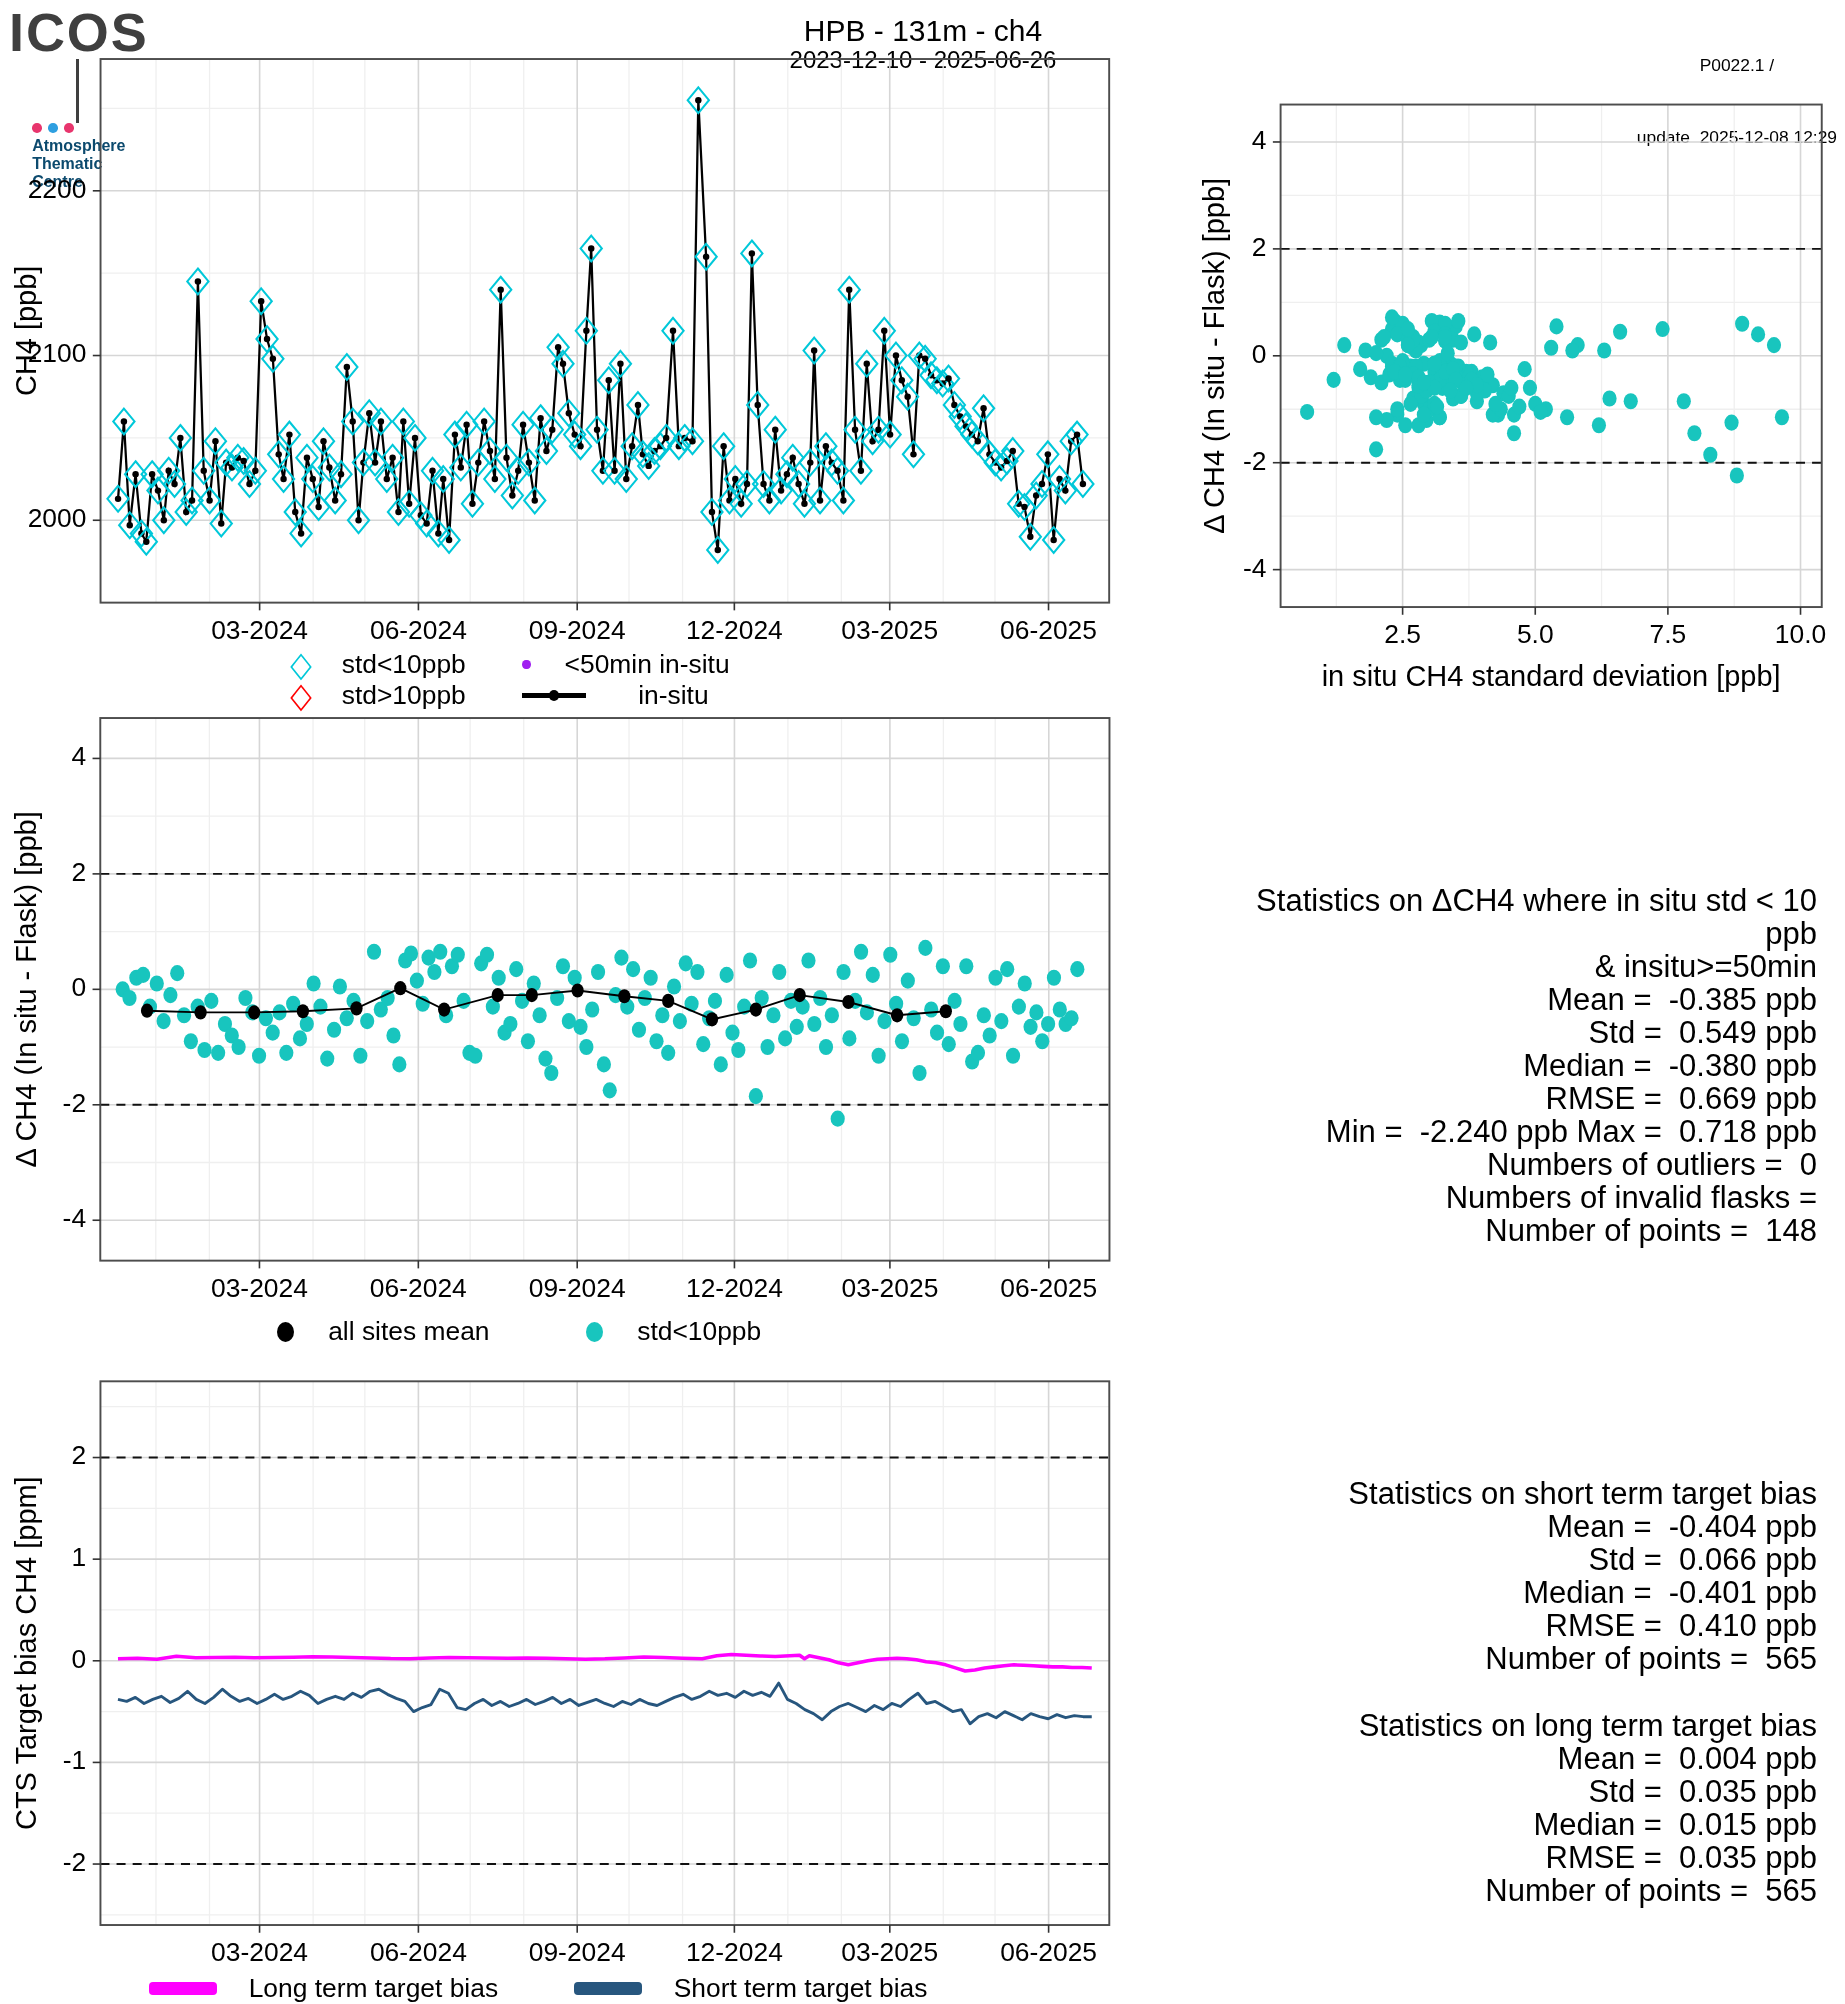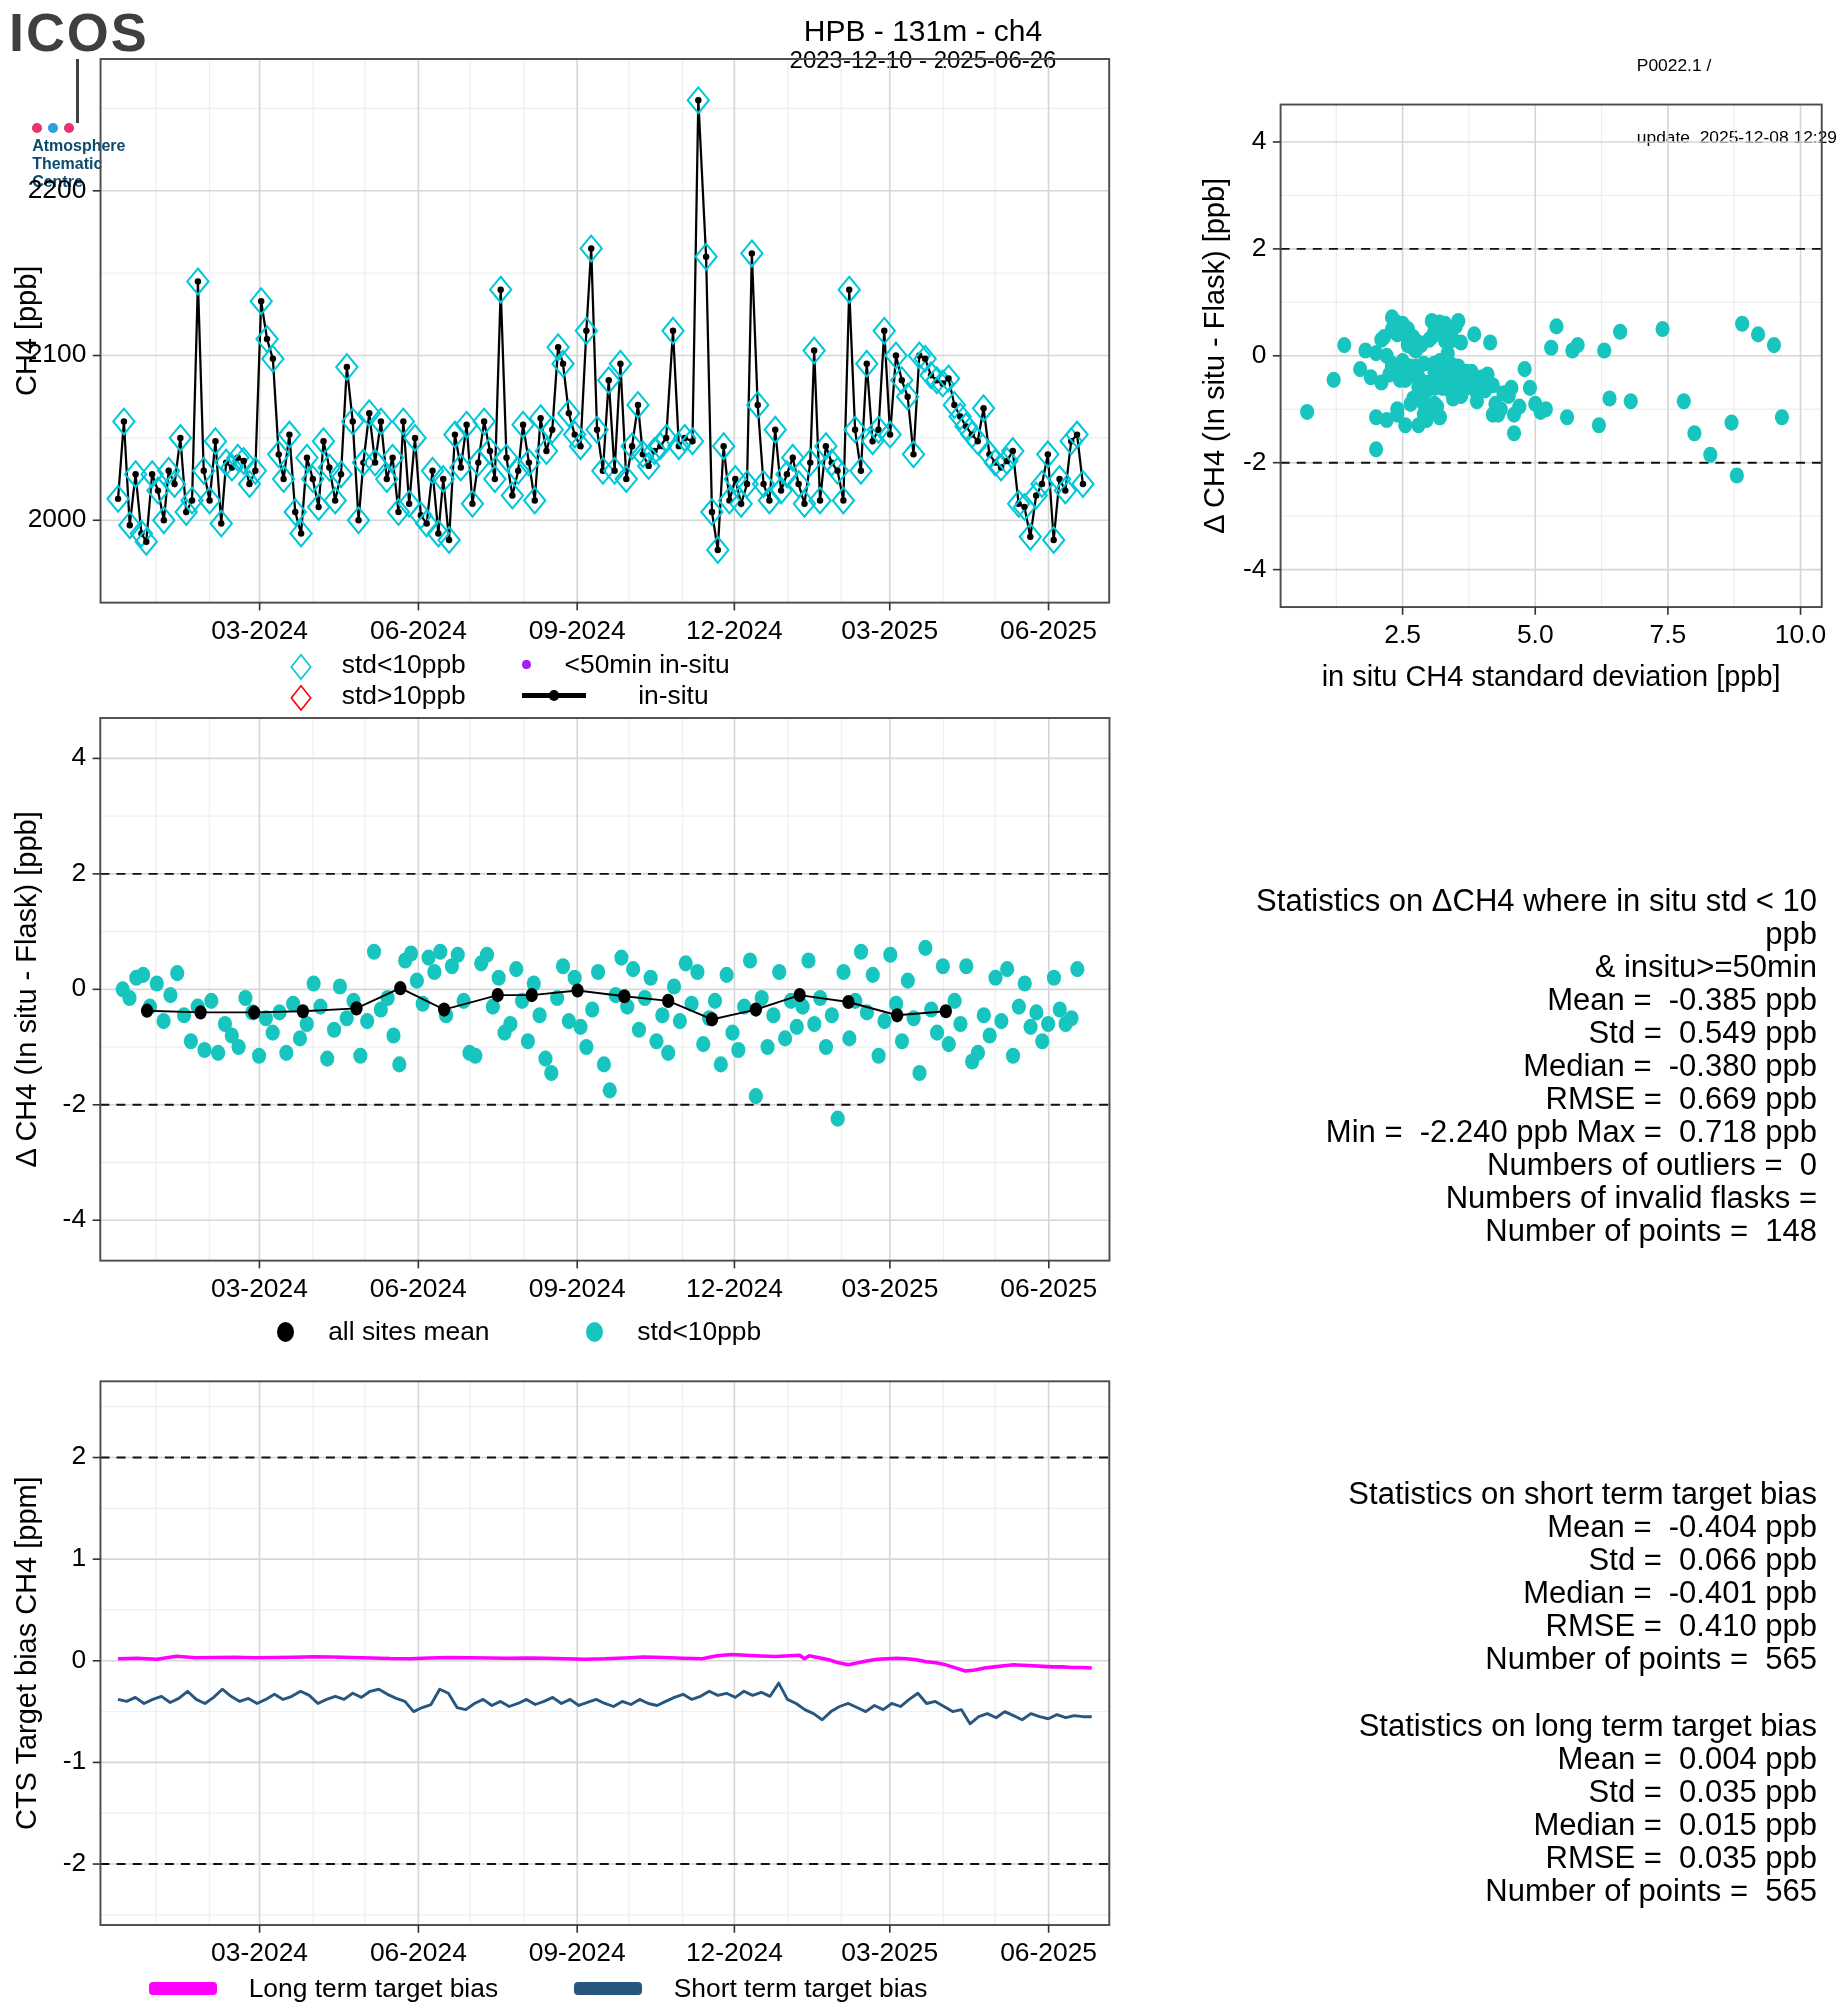--- a/index.html
+++ b/index.html
@@ -7,21 +7,21 @@
   .abs{position:absolute;}
   
   .logo{left:9px;top:5.2px;display:flex;align-items:center;flex-direction:column;}
   .logo-word{font-size:54px;font-weight:bold;color:#3f3f3f;letter-spacing:1.9px;line-height:1;}
   .logo-divider{width:3.2px;height:64px;background:#3f3f3f;margin:0 13px 0 10.3px;}
   .logo-dots{display:flex;gap:6.4px;margin-bottom:3.9px;}
   .logo-dot{width:9.7px;height:9.7px;border-radius:50%;}
   .logo-unit{font-size:16px;font-weight:bold;color:#0c4a6e;line-height:18px;white-space:pre-line;}
   .page-title{left:0;top:14px;width:1846px;text-align:center;font-size:30px;}
   .page-subtitle{left:0;top:46px;width:1846px;text-align:center;font-size:24px;}
-  .meta{right:9px;top:5.2px;text-align:left;font-size:17.4px;line-height:24px;white-space:pre-wrap;}
+  .meta{right:9px;top:5.2px;text-align:center;font-size:17.4px;line-height:24px;white-space:pre-wrap;}
   
   .legend-row{display:flex;justify-content:center;align-items:center;}
   .legend-cell{display:flex;align-items:center;}
   .legend-label{font-size:26.4px;white-space:pre;}
   .diamond-glyph{font-size:28px;line-height:1;margin-right:30px;transform:scaleY(1.25);display:inline-block;}
   .dot{border-radius:50%;display:inline-block;}
   .linedot{position:relative;width:64px;height:14px;display:inline-block;}
   .linedot .bar{position:absolute;left:0;top:4.5px;width:100%;height:5.2px;background:#000;}
   .linedot .cdot{position:absolute;left:27px;top:1.9px;width:10.3px;height:10.3px;border-radius:50%;background:#000;}
   .swatch-line{width:68px;height:13px;border-radius:3.9px;display:inline-block;}

